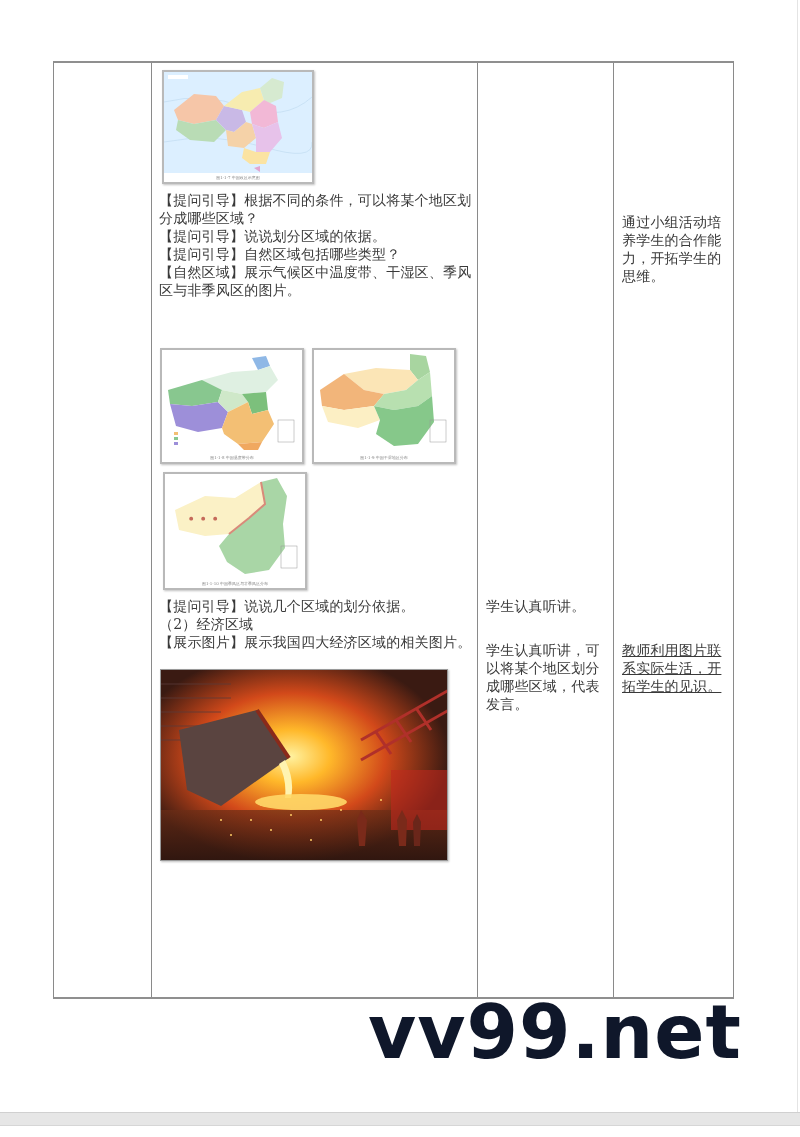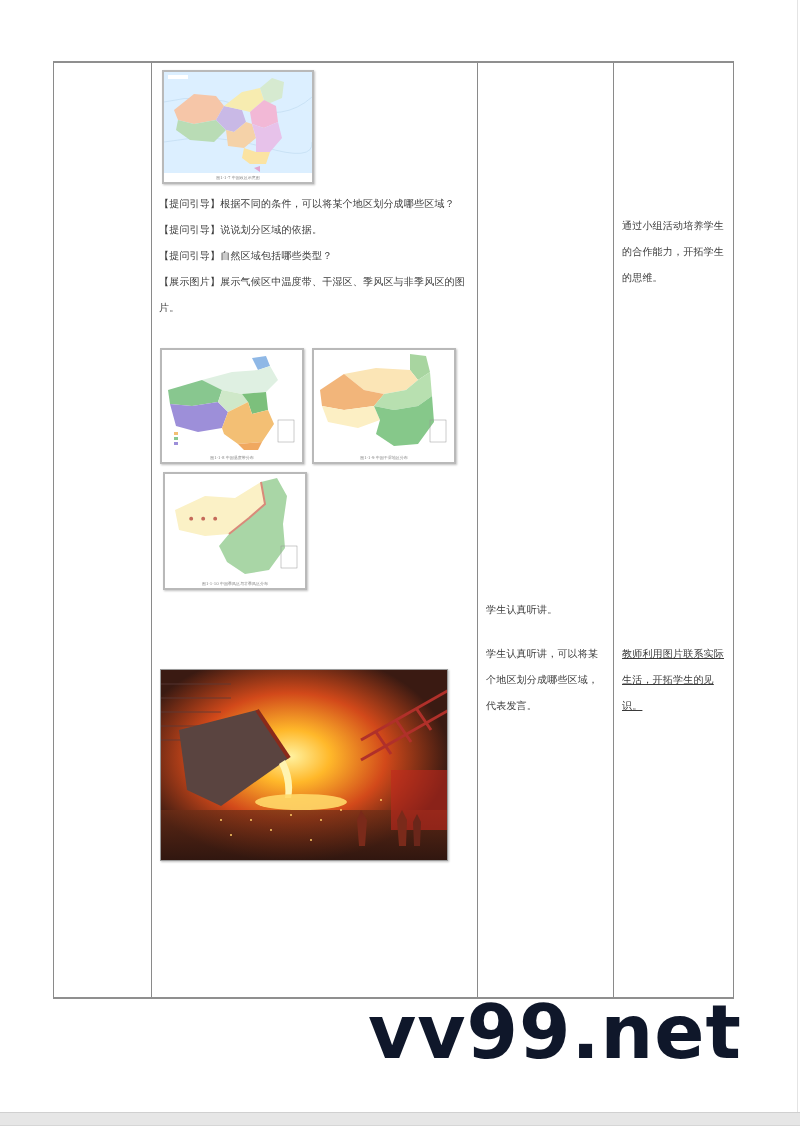--- a/index.html
+++ b/index.html
@@ -20,21 +20,21 @@
     position:absolute; left:53px; top:61px; width:681px; height:938px;
     border:1px solid #8a8a8a; border-top:2px solid #8f8f8f; border-bottom:2px solid #8f8f8f;
     box-sizing:border-box;
   }
   .col-line { position:absolute; top:0; bottom:0; width:1px; background:#8a8a8a; }
   .cell { position:absolute; top:0; bottom:0; box-sizing:border-box; }
   .c1 { left:0; width:97px; }
   .c2 { left:98px; width:325px; padding:6px 6px 0 7px; }
   .c3 { left:424px; width:135px; padding:0 6px 0 8px; }
   .c4 { left:560px; width:120px; padding:0 14px 0 8px; }
-  .txt { font-size:10px; line-height:26px; color:#3a3a3a; letter-spacing:0.2px; }
+  .txt { font-size:14px; line-height:18px; color:#3a3a3a; letter-spacing:0.2px; }
   .para { margin:0; }
   .abs { position:absolute; }
   .img {
     position:absolute; box-sizing:border-box;
     border:2px solid #b9b9b9; box-shadow:1px 1px 2px rgba(0,0,0,0.25);
     background:#fff; overflow:hidden;
   }
   .cap { position:absolute; bottom:2px; left:0; right:0; text-align:center; font-size:4px; color:#888; }
   .watermark {
     position:absolute; left:368px; top:992px;
@@ -74,21 +74,21 @@
         <rect x="4" y="3" width="20" height="4" fill="#fff"></rect>
         <rect x="0" y="101" width="148" height="9" fill="#fff"></rect>
       </svg>
       <div class="cap">图1-1-7 中国政区示意图</div>
     </div>
 
     <div class="abs" style="left:7px; top:128px; width:316px;">
       <p class="para txt">【提问引导】根据不同的条件，可以将某个地区划分成哪些区域？</p>
       <p class="para txt">【提问引导】说说划分区域的依据。</p>
       <p class="para txt">【提问引导】自然区域包括哪些类型？</p>
-      <p class="para txt">【展示图片】展示气候区中温度带、干湿区、季风区与非季风区的图片。</p>
+      <p class="para txt">【自然区域】展示气候区中温度带、干湿区、季风区与非季风区的图片。</p>
     </div>
 
     <div class="img" style="left:8px; top:285px; width:144px; height:116px;">
       <svg width="140" height="112" viewBox="0 0 140 112">
         <rect width="140" height="112" fill="#fff"></rect>
         <path d="M90 8 L104 6 L108 16 L96 20 Z" fill="#8fb8e6"></path>
         <path d="M40 30 L70 22 L96 20 L108 16 L116 30 L104 42 L80 44 L60 40 Z" fill="#dff0e2"></path>
         <path d="M6 40 L40 30 L60 40 L56 52 L30 56 L8 54 Z" fill="#88c78f"></path>
         <path d="M8 54 L30 56 L56 52 L66 62 L60 78 L36 82 L14 76 Z" fill="#9d8fd9"></path>
         <path d="M60 40 L80 44 L86 52 L66 62 L56 52 Z" fill="#cfe8c9"></path>
@@ -124,20 +124,25 @@
         <path d="M96 8 L112 4 L122 22 L118 50 L120 74 L104 96 L80 100 L62 88 L54 72 L64 60 L84 44 L100 30 Z" fill="#a9d6a6"></path>
         <path d="M96 8 L100 30 L84 44 L64 60" stroke="#d98a7a" stroke-width="2" fill="none"></path>
         <text x="24" y="46" font-size="5" fill="#c56a5a">●</text>
           <text x="36" y="46" font-size="5" fill="#c56a5a">●</text>
         <text x="48" y="46" font-size="5" fill="#c56a5a">●</text>
         <rect x="116" y="72" width="16" height="22" fill="none" stroke="#999" stroke-width="0.5"></rect>
       </svg>
       <div class="cap">图1-1-10 中国季风区与非季风区分布</div>
     </div>
 
+    <div class="abs" style="left:7px; top:534px; width:316px;">
+      <p class="para txt">【提问引导】说说几个区域的划分依据。</p>
+      <p class="para txt">（2）经济区域</p>
+      <p class="para txt">【展示图片】展示我国四大经济区域的相关图片。</p>
+    </div>
 
     <div class="img" style="left:8px; top:606px; width:288px; height:192px; border:1px solid #999;">
       <svg width="288" height="192" viewBox="0 0 288 192">
         <defs>
           <radialGradient id="fire" cx="0.45" cy="0.45" r="0.55">
             <stop offset="0" stop-color="#fff2a0"></stop>
             <stop offset="0.25" stop-color="#ffb82a"></stop>
             <stop offset="0.6" stop-color="#d2491a"></stop>
             <stop offset="1" stop-color="#3a1a12"></stop>
           </radialGradient>

